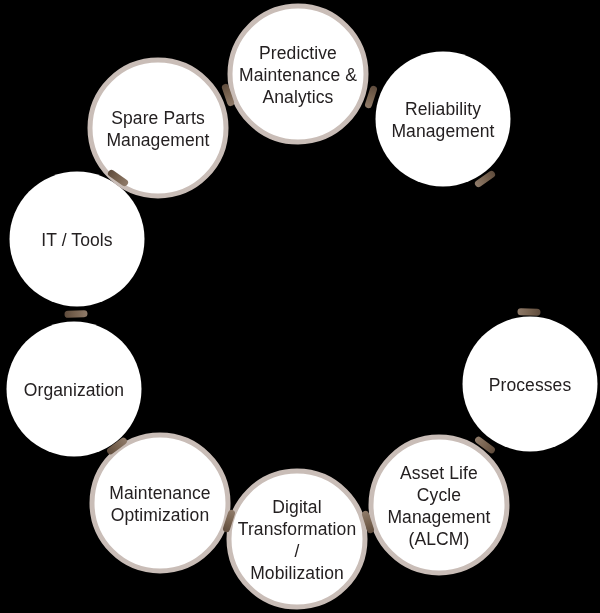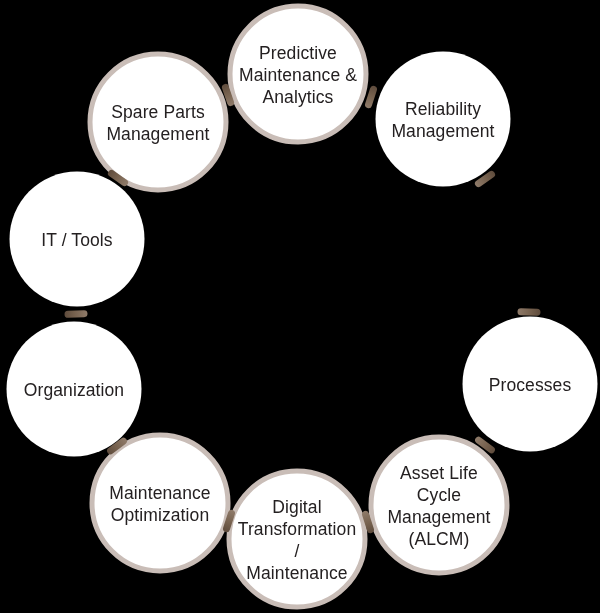--- a/index.html
+++ b/index.html
@@ -75,37 +75,37 @@
 
   <div class="node ringed" style="left:439px; top:505px;">
     <span class="label">Asset Life Cycle
 Management
 (ALCM)</span>
   </div>
 
   <div class="node ringed" style="left:297px; top:539px;">
     <span class="label">Digital
 Transformation /
-Maintenance</span>
+Mobilization</span>
   </div>
 
   <div class="node ringed" style="left:160px; top:503px;">
     <span class="label">Maintenance
 Optimization</span>
   </div>
 
   <div class="node" style="left:74px; top:389px;">
     <span class="label">Organization</span>
   </div>
 
   <div class="node" style="left:77px; top:239px;">
     <span class="label">IT / Tools</span>
   </div>
 
-  <div class="node ringed" style="left:158px; top:122px;justify-content:center;">
+  <div class="node ringed" style="left:158px; top:128px;justify-content:center;">
     <span class="label">Spare Parts
 Management</span>
   </div>
 
   <div class="connector" style="left:371px; top:97px;  transform: translate(-50%,-50%) rotate(18deg);"></div>
   <div class="connector" style="left:485px; top:179px; transform: translate(-50%,-50%) rotate(55deg);"></div>
   <div class="connector" style="left:529px; top:312px; transform: translate(-50%,-50%) rotate(91deg);"></div>
   <div class="connector" style="left:485px; top:445px; transform: translate(-50%,-50%) rotate(127deg);"></div>
   <div class="connector" style="left:368px; top:522px; transform: translate(-50%,-50%) rotate(162deg);"></div>
   <div class="connector" style="left:229px; top:521px; transform: translate(-50%,-50%) rotate(198deg);"></div>

